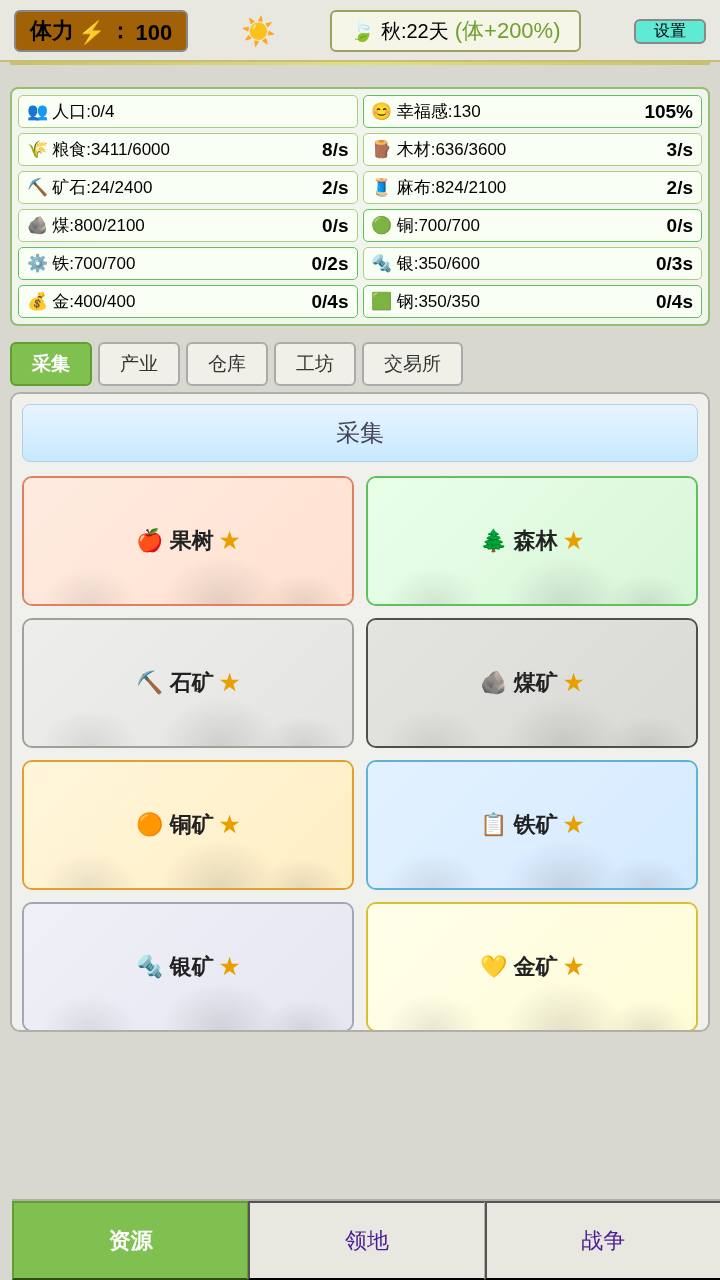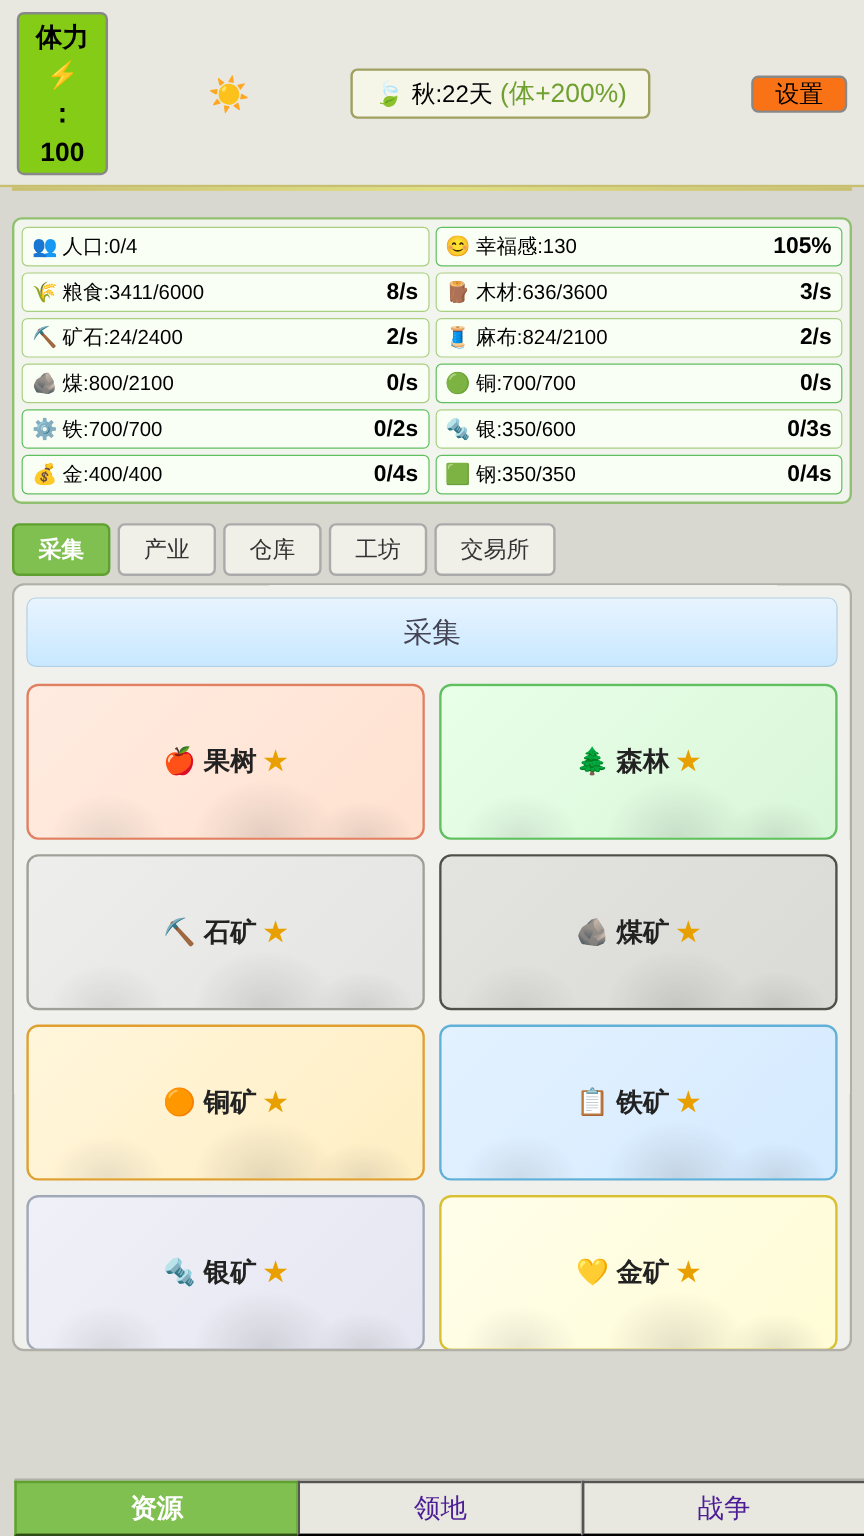--- a/index.html
+++ b/index.html
@@ -18,45 +18,44 @@
       align-items: center;
       justify-content: space-between;
       padding: 10px 14px 8px 14px;
       background: #e8e8e0;
       border-bottom: 2px solid #c8c070;
     }
     .stamina-box {
       border: 2px solid #888;
       border-radius: 6px;
       padding: 4px 14px;
-      background: #84cc16;
+      background: #a16207;
       font-size: 22px;
       font-weight: bold;
       display: flex;
-      align-items: center;
+      align-items: flex-end;
       gap: 4px;
-      flex-direction: column;
     }
     .season-box {
       border: 2px solid #a0a060;
       border-radius: 6px;
       padding: 4px 18px;
       background: #f5f5e8;
       font-size: 20px;
       display: flex;
       align-items: center;
       gap: 6px;
     }
     .season-bonus { color: #70a030; font-size: 22px; }
     .settings-btn {
       border: 2px solid #888;
       border-radius: 6px;
       padding: 0 18px;
-      background: #f97316;
-      font-size: 20px;
+      background: #5eead4;
+      font-size: 16px;
       cursor: pointer;
     }
 
     
     .top-divider {
       height: 3px;
       background: linear-gradient(to right, #c8c070, #e0e080, #c8c070);
       margin: 0 10px;
     }
 
@@ -202,21 +201,21 @@
 
     
     .bottom-nav {
       position: absolute;
       bottom: 0;
       left: 12px;
       right: 0;
       display: flex;
       background: #e0e0d8;
       border-top: 2px solid #b0b0a8;
-      height: 48px;
+      height: 81px;
     }
     .nav-btn {
       flex: 1;
       display: flex;
       align-items: center;
       justify-content: center;
       font-size: 22px;
       cursor: pointer;
       border-right: 1px solid #b0b0a8;
       background: #e8e8e0;

